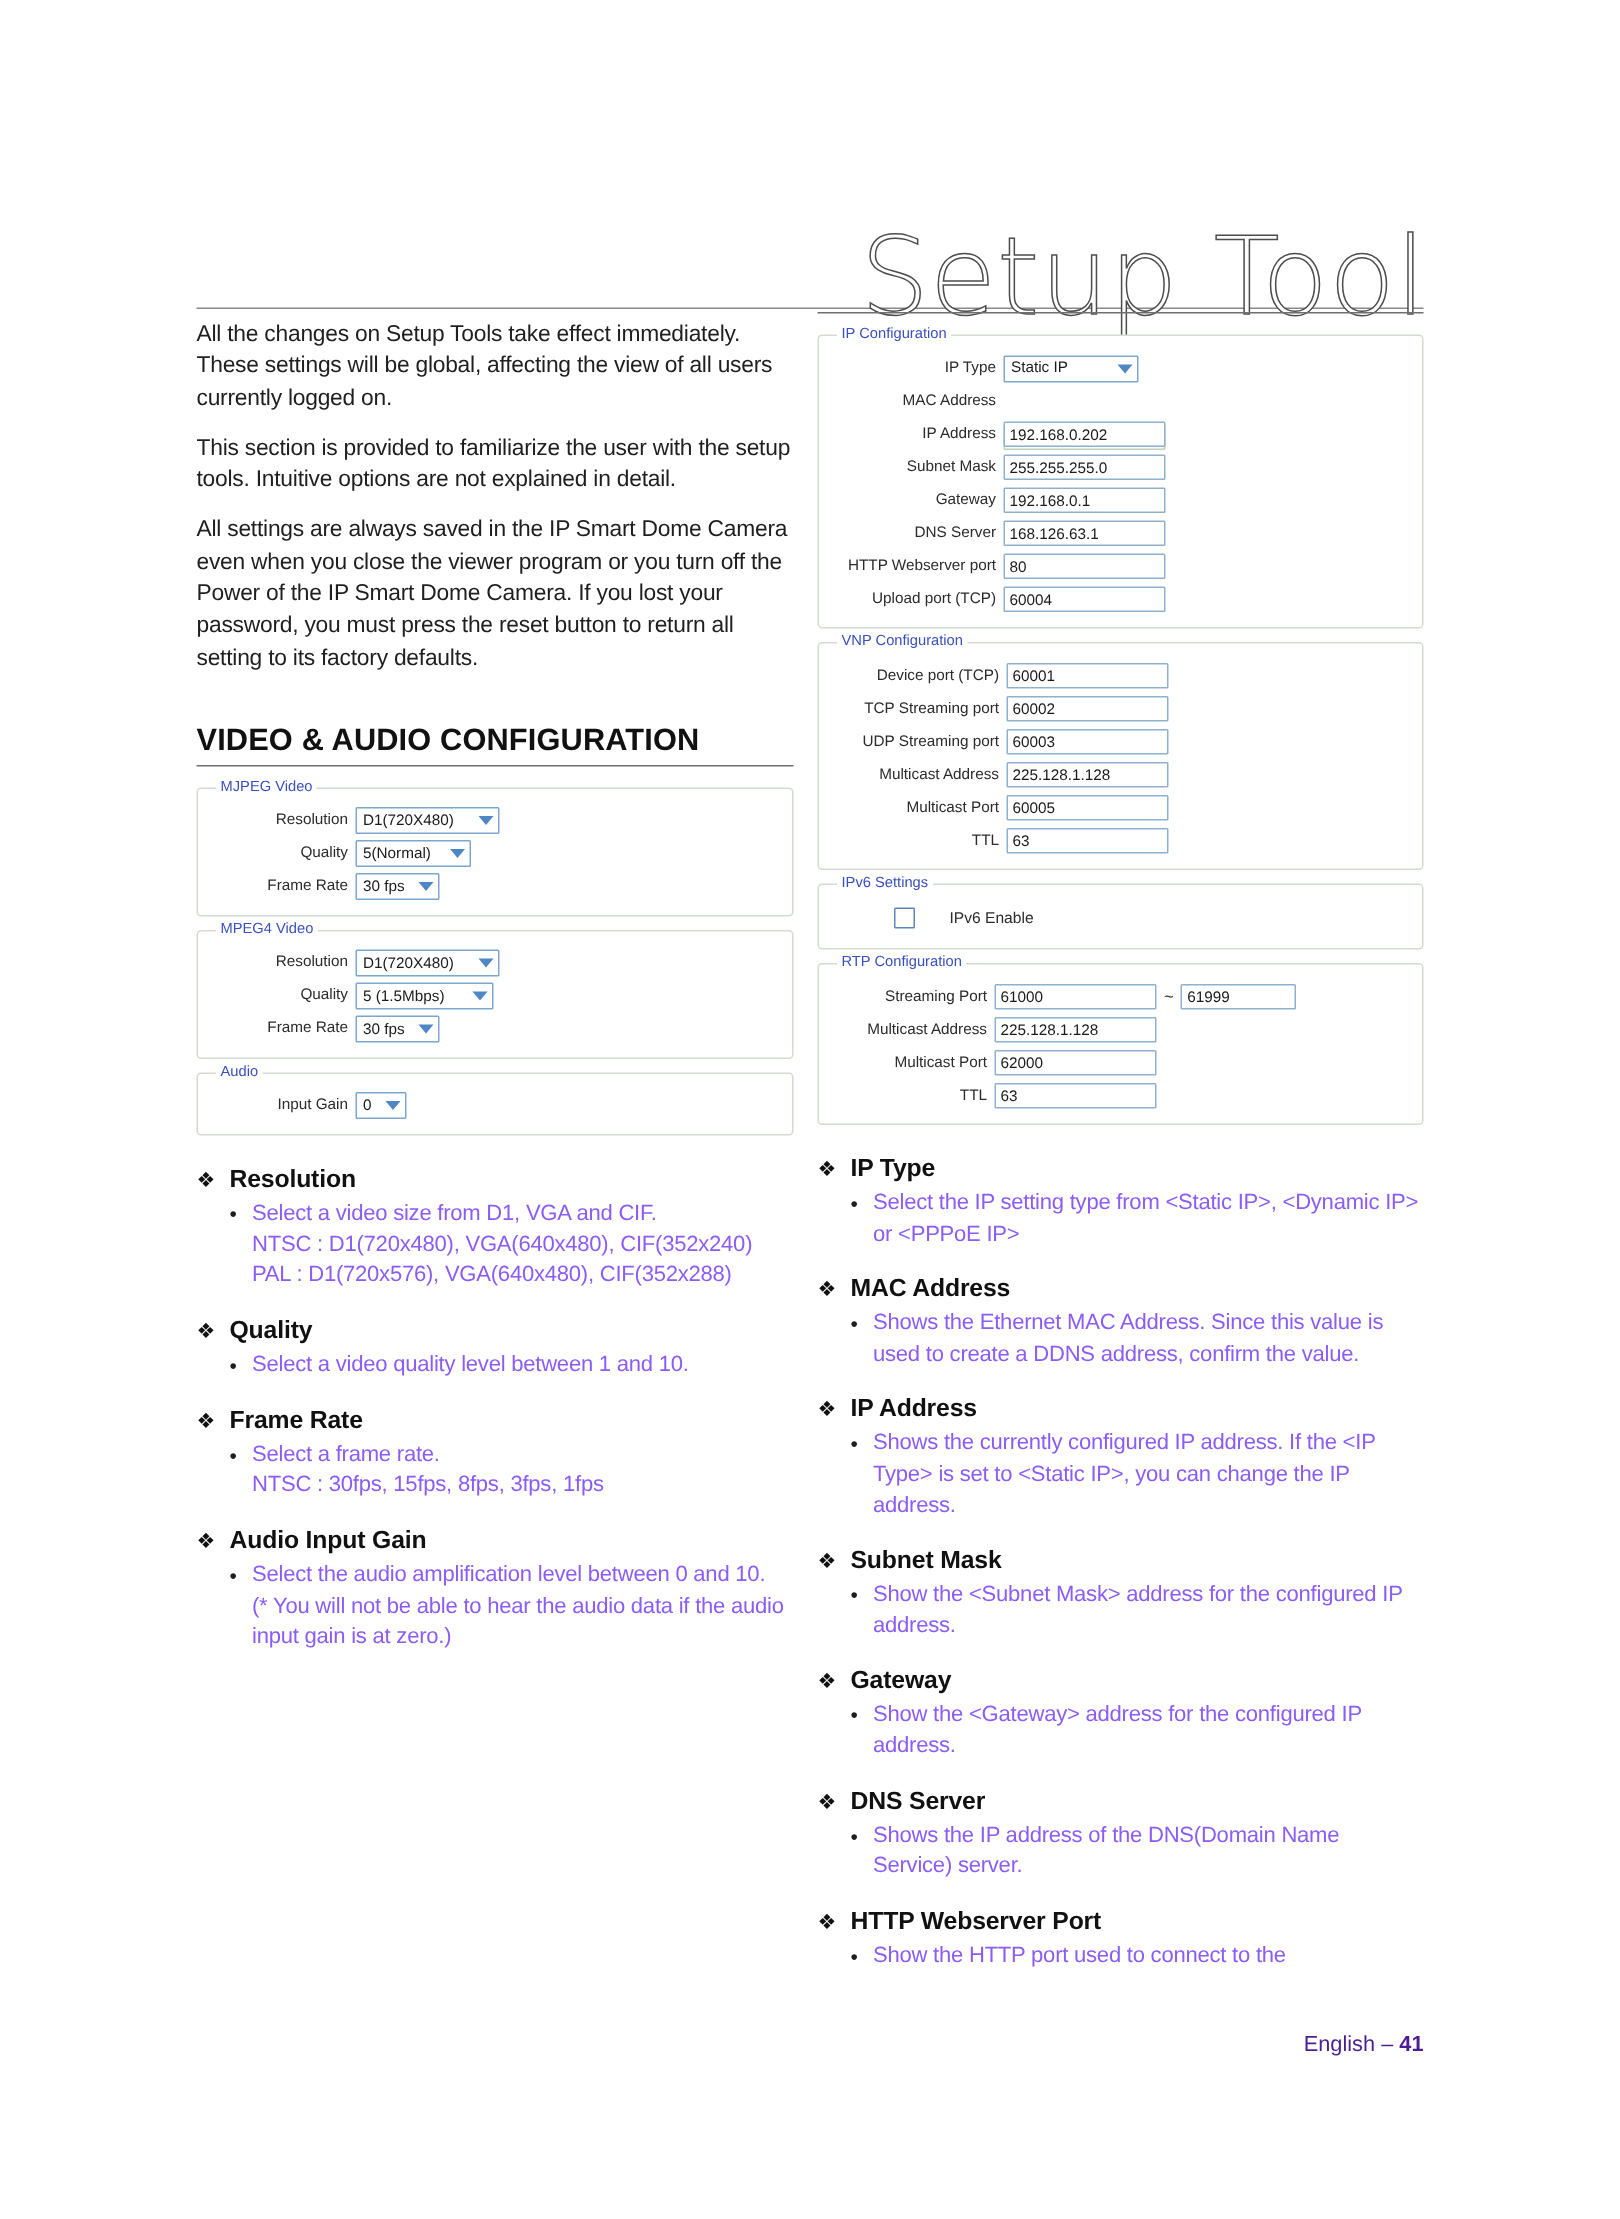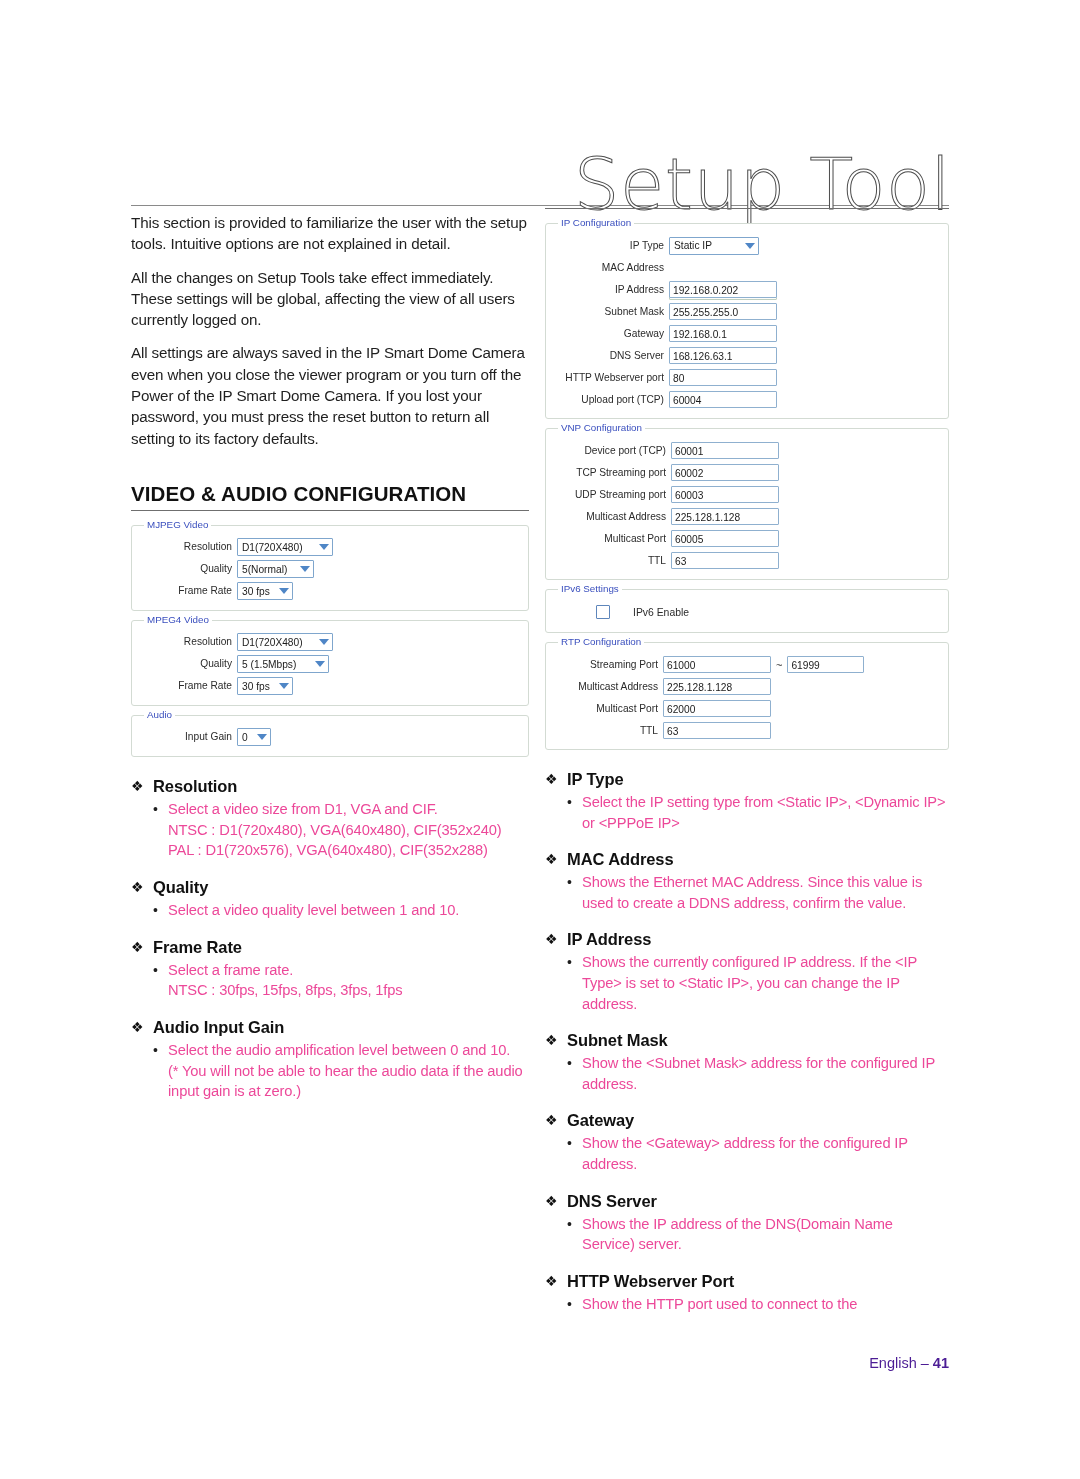--- a/index.html
+++ b/index.html
@@ -244,21 +244,21 @@
   .dbullet {
     flex: 0 0 auto;
     width: 15px;
     font-size: 14px;
     line-height: 21px;
     color: #1f1f1f;
   }
   .dbody {
     font-size: 14.7px;
     line-height: 20.6px;
-    color: #ec4899;
+    color: #8b5cf6;
     letter-spacing: -0.15px;
     white-space: pre-line;
   }
 
   
   .footer {
     position: absolute;
     right: 131px;
     top: 1355px;
     font-size: 14.5px;
@@ -282,22 +282,22 @@
 
 <div class="page">
 
   <div class="header">
     <div class="header-rule"></div>
     <div class="header-title">Setup Tool</div>
   </div>
 
   <div class="col-left">
 
+    <p class="para">All the changes on Setup Tools take effect immediately. These settings will be global, affecting the view of all users currently logged on.</p>
     <p class="para">This section is provided to familiarize the user with the setup tools. Intuitive options are not explained in detail.</p>
-    <p class="para">All the changes on Setup Tools take effect immediately. These settings will be global, affecting the view of all users currently logged on.</p>
     <p class="para">All settings are always saved in the IP Smart Dome Camera even when you close the viewer program or you turn off the Power of the IP Smart Dome Camera. If you lost your password, you must press the reset button to return all setting to its factory defaults.</p>
 
     <div class="sec-wrap-left">
       <div class="sec-head">VIDEO &amp; AUDIO CONFIGURATION</div>
       <div class="sec-rule"></div>
 
       <div class="panel">
         <div class="panel-legend">MJPEG Video</div>
         <div class="panel-inner">
           <div class="frow">

